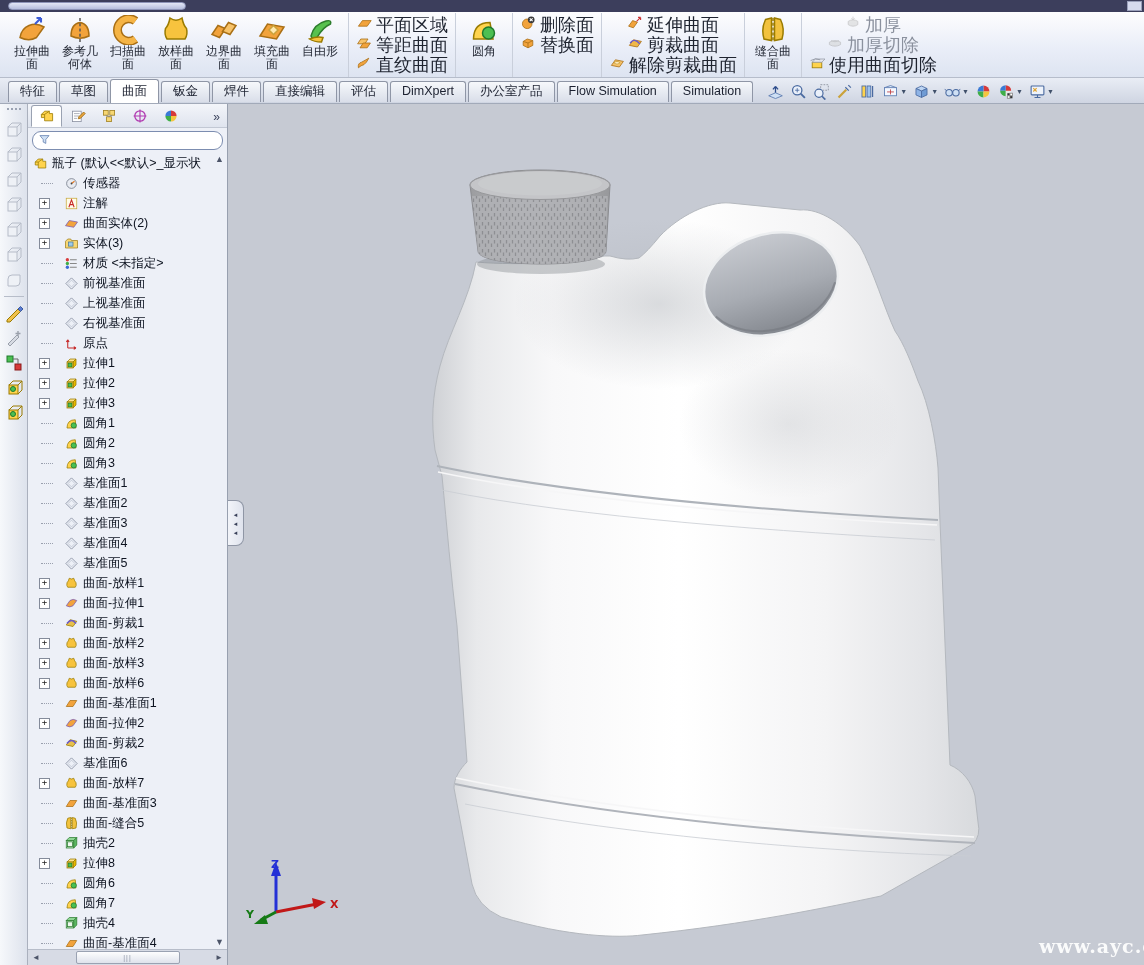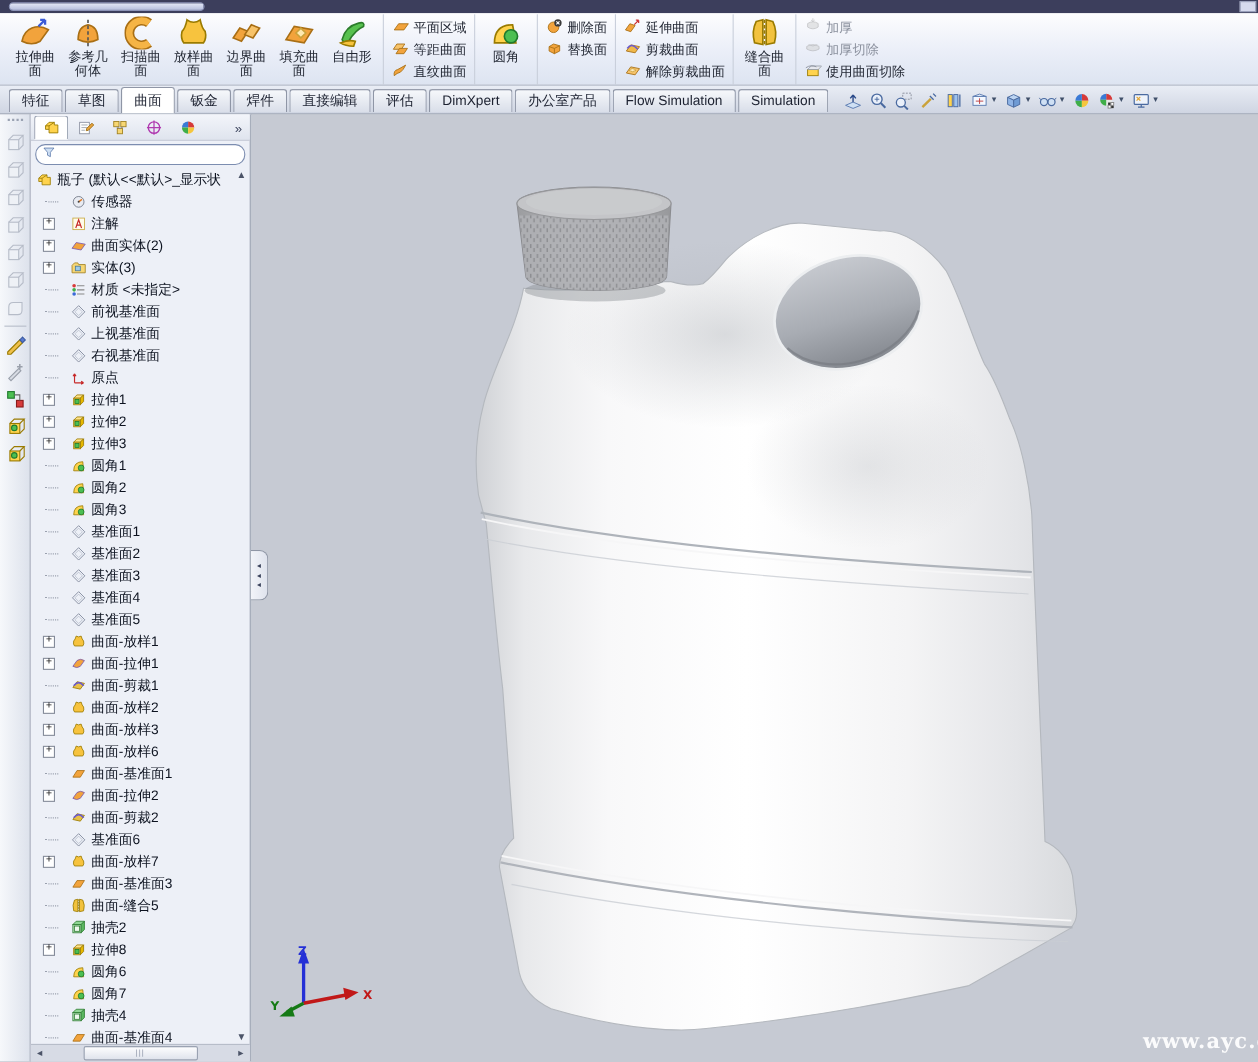--- a/index.html
+++ b/index.html
@@ -11,22 +11,22 @@
   #top-box{position:absolute;right:2px;top:1px;width:15px;height:10px;background:#d6daee;border:1px solid #9aa0bb;box-sizing:border-box;}
 
   
   #ribbon{position:absolute;left:0;top:12px;width:1144px;height:66px;background:linear-gradient(180deg,#fdfdfe,#eaeef8 55%,#dde4f1);border-bottom:1px solid #b6bdcb;box-sizing:border-box;display:flex;align-items:stretch;padding:1px 2px 0 4px;}
   .rgroup{display:flex;padding:0 4px;border-right:1px solid #c9cfdb;}
   .rgroup:last-child{border-right:none;}
   .rgroup.stack{flex-direction:column;justify-content:flex-start;padding-top:2px;}
   .rbtn-large{width:48px;display:flex;flex-direction:column;align-items:center;padding-top:1px;cursor:default;}
   .rbtn-large .icn{height:31px;display:flex;align-items:center;justify-content:center;}
   .rlabel{font-size:12px;line-height:13px;text-align:center;color:#1f2430;width:40px;word-break:break-all;}
-  .rbtn-small{display:flex;align-items:center;gap:4px;height:20px;font-size:12px;color:#1f2430;padding:0 3px;white-space:nowrap;cursor:default;}
-  .rbtn-small.disabled,.rbtn-large.disabled{color:#8b919e;font-family:Liberation Mono, monospace;}
+  .rbtn-small{display:flex;align-items:center;gap:4px;height:20px;font-size:18px;color:#1f2430;padding:0 3px;white-space:nowrap;cursor:default;justify-content:center;}
+  .rbtn-small.disabled,.rbtn-large.disabled{color:#8b919e;}
   .rbtn-small.disabled svg,.rbtn-large.disabled svg{filter:grayscale(.95);opacity:.55;}
   .dd-arrow{font-size:7px;color:#333;line-height:7px;margin-top:2px;}
 
   
   #tabrow{position:absolute;left:0;top:78px;width:1144px;height:26px;background:linear-gradient(#e9edf5,#cfd5e2);border-bottom:1px solid #a2aab9;box-sizing:border-box;display:flex;align-items:flex-end;padding-left:8px;}
   .tab{height:20px;line-height:19px;padding:0 11px;font-size:12.5px;color:#1c2130;background:linear-gradient(#f6f8fb,#d9dee9);border:1px solid #8f96a6;border-bottom:none;border-radius:3px 3px 0 0;margin-right:2px;white-space:nowrap;cursor:default;}
   .tab.active{background:#fff;height:23px;line-height:22px;}
   #viewtools{display:flex;align-items:center;margin-left:12px;gap:6px;padding-bottom:3px;}
   .vtool{display:inline-flex;align-items:center;gap:1px;cursor:default;}
   .vtool .vdd{font-size:7px;color:#40506a;}

